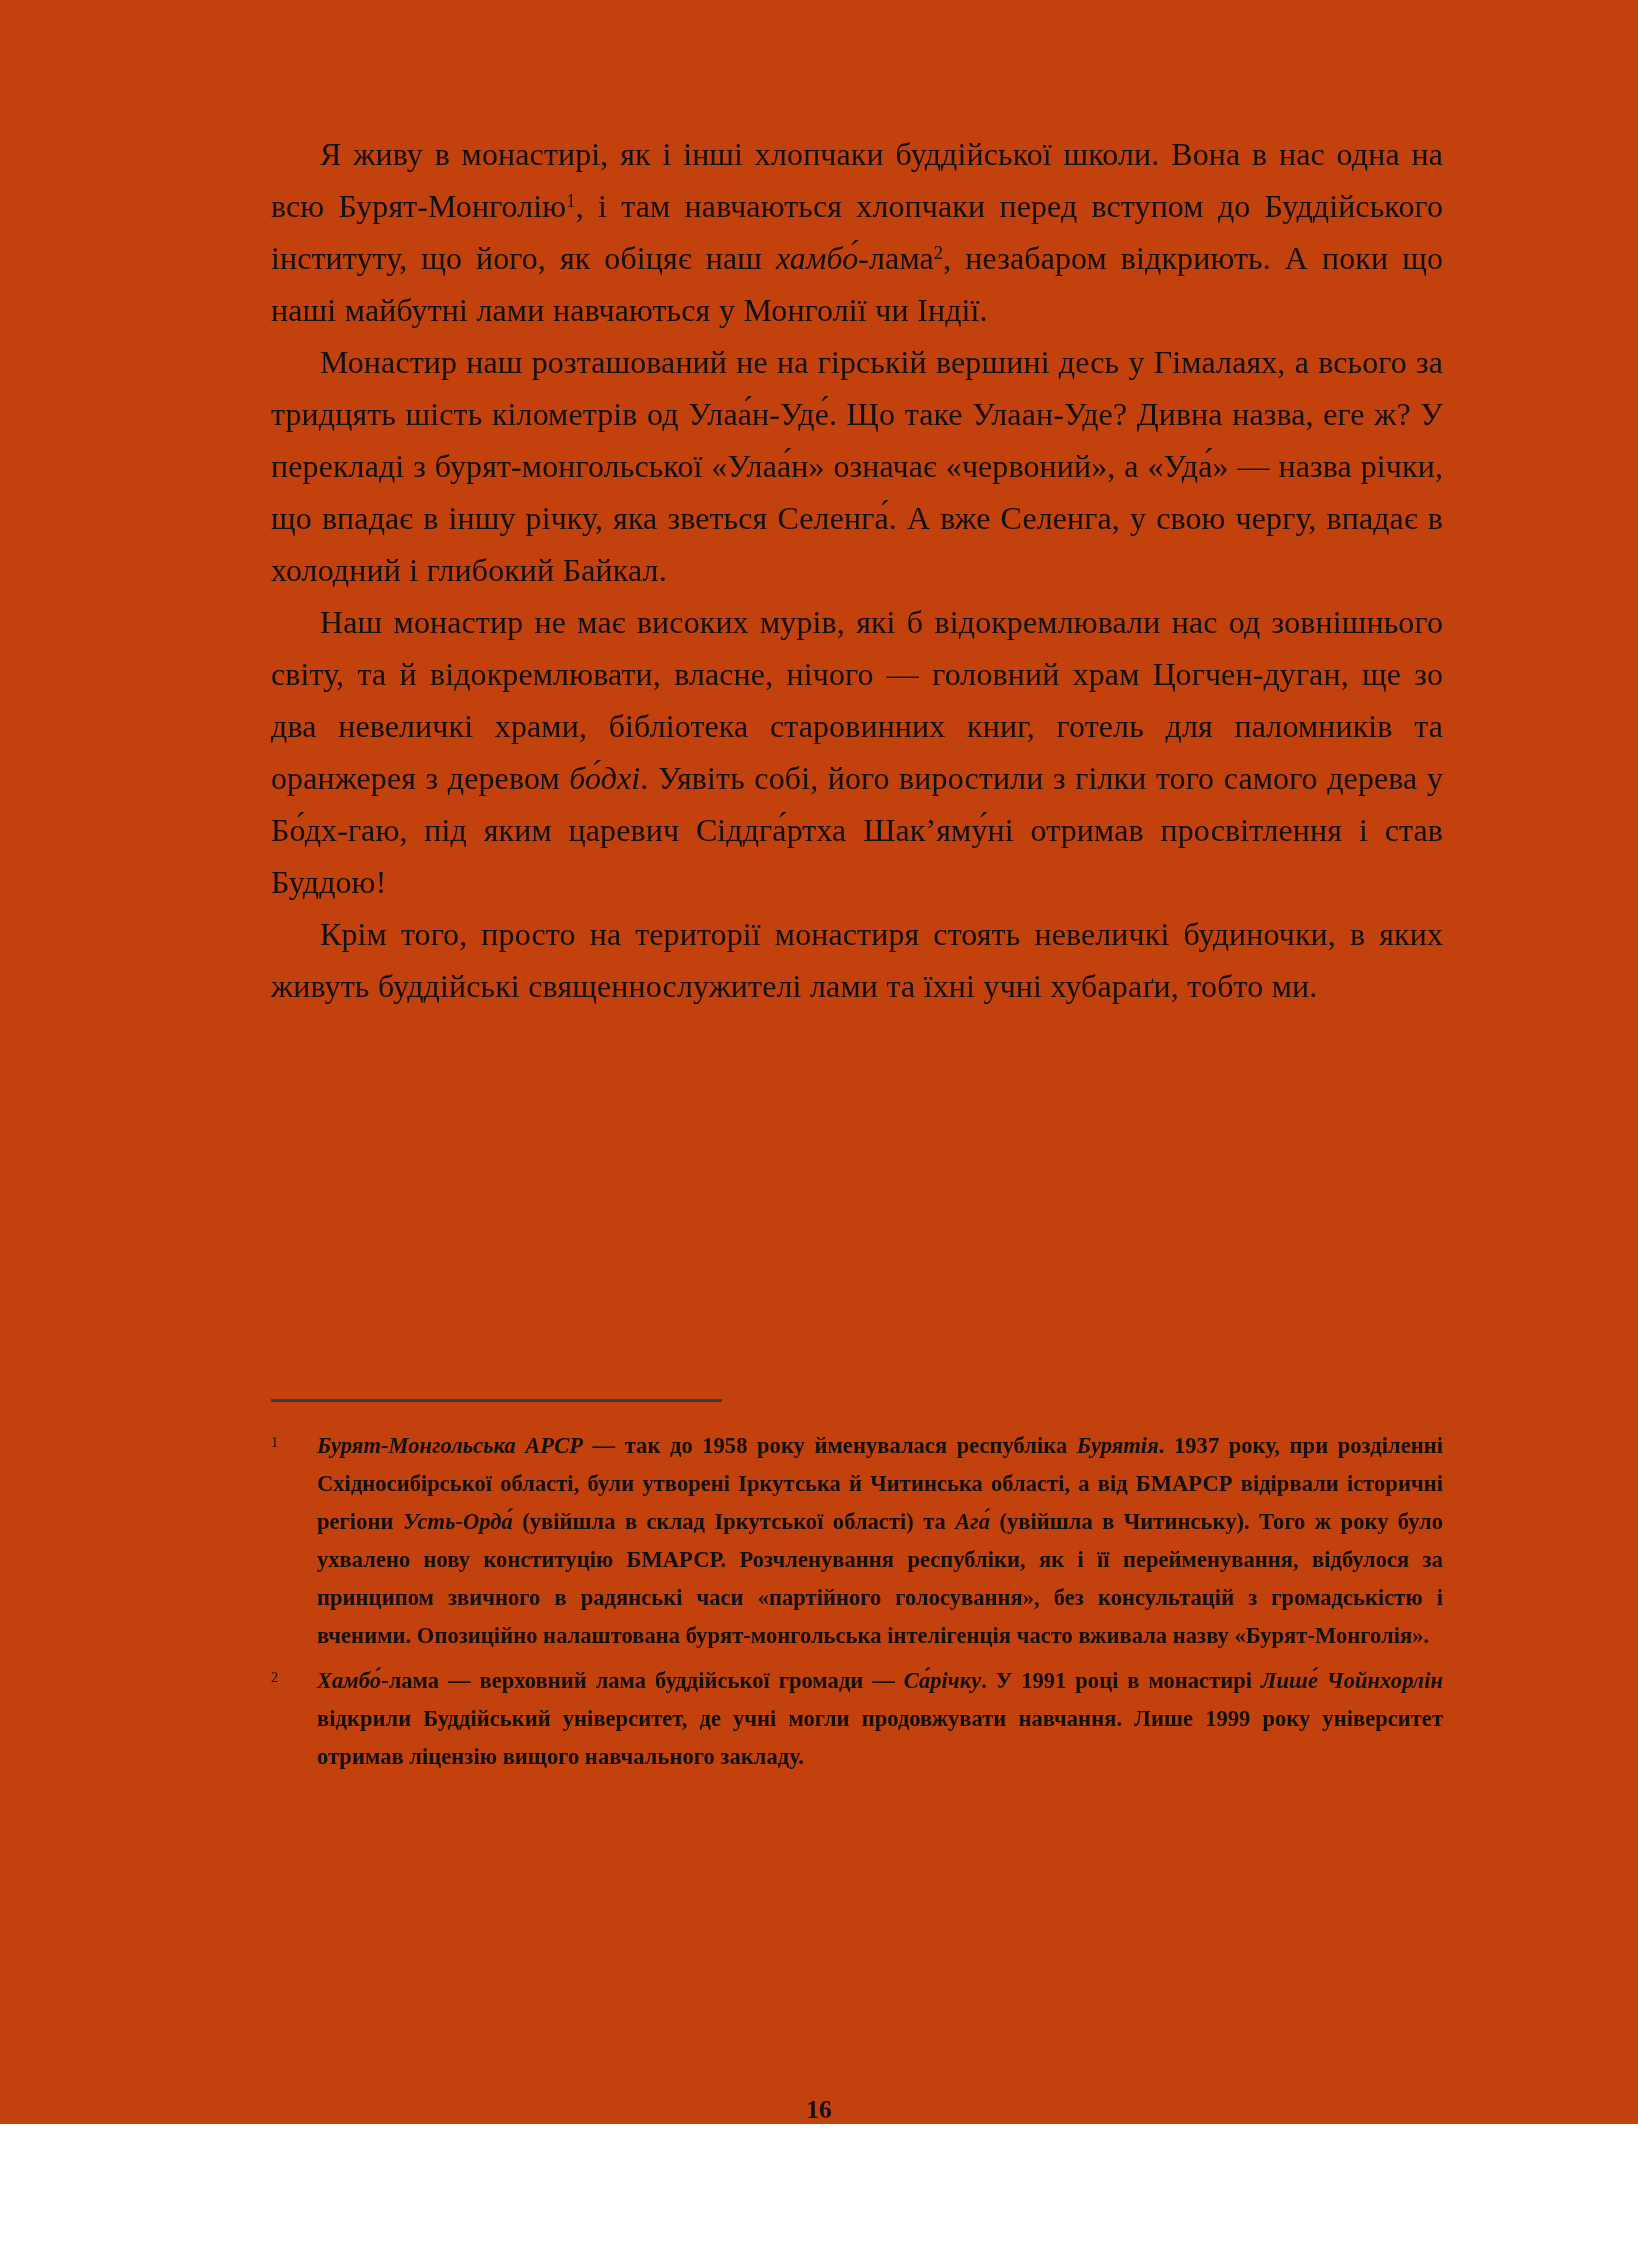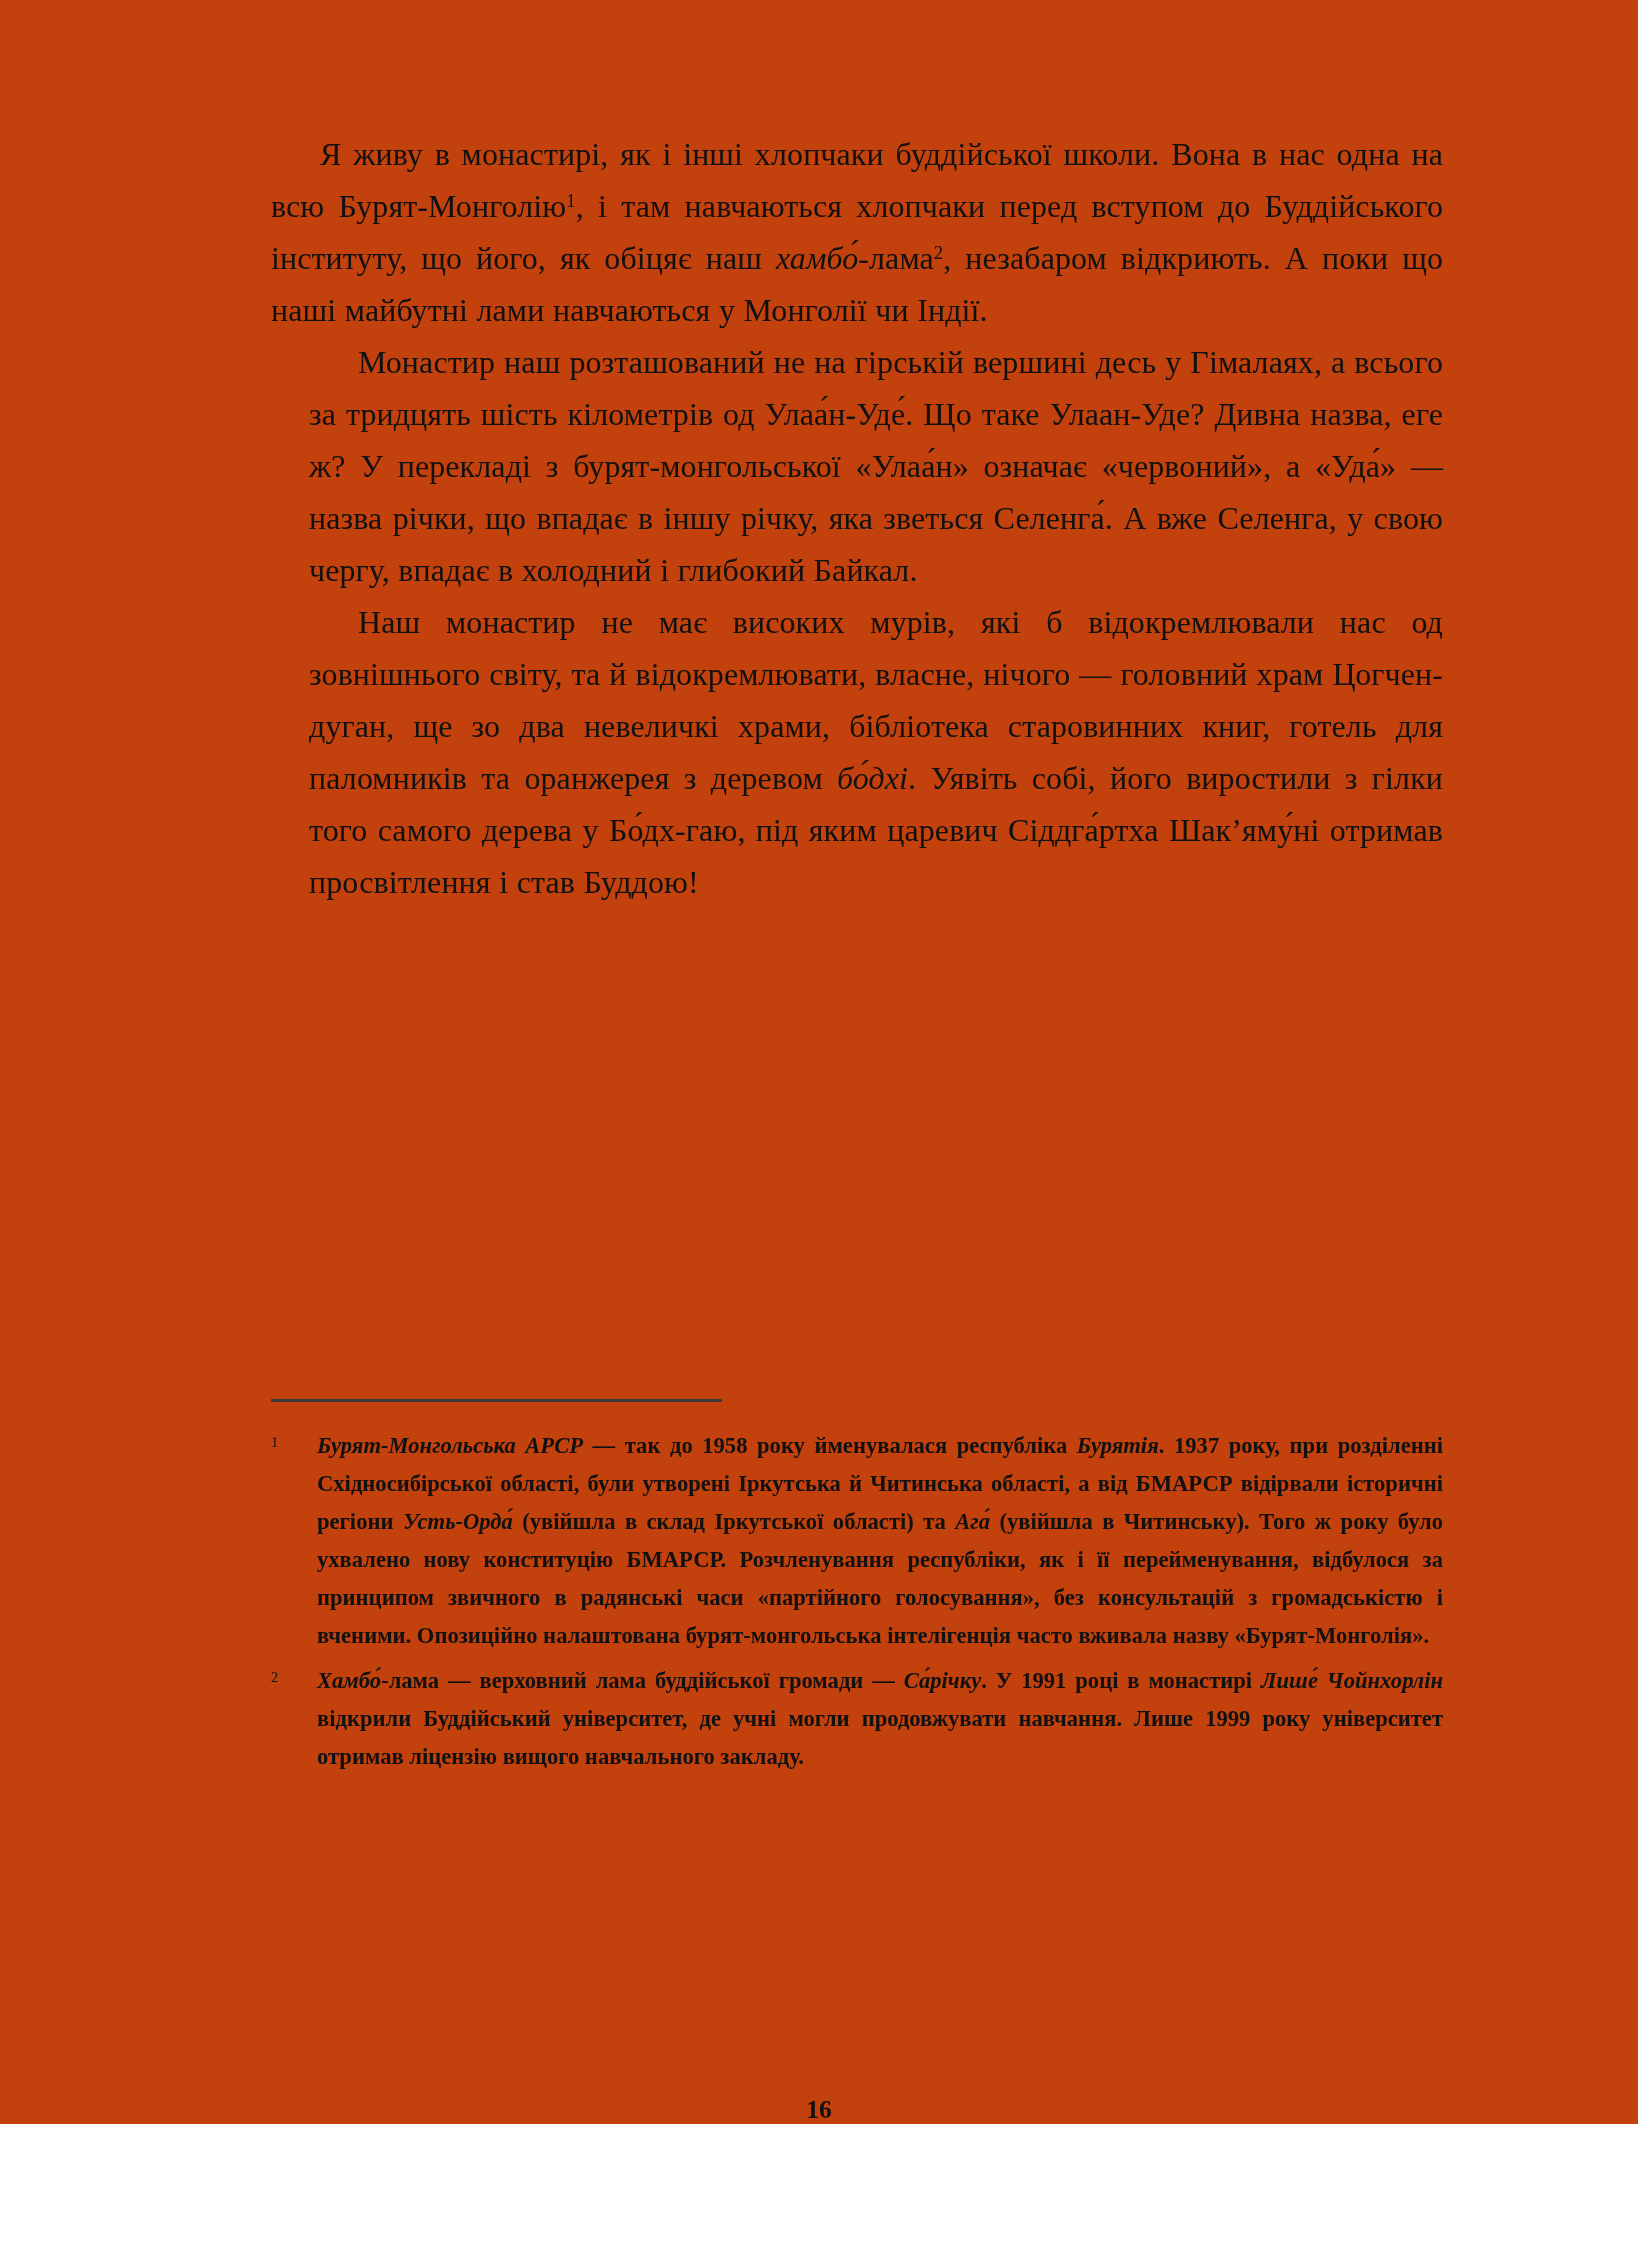--- a/index.html
+++ b/index.html
@@ -31,21 +31,21 @@
     line-height: 52px;
     text-align: justify;
     text-indent: 49px;
     margin: 0;
     letter-spacing: 0.1px;
     word-spacing: 0.4px;
     hyphens: manual;
     -webkit-hyphens: manual;
   }
 
-  .body-par + .body-par { margin-top: 0; margin-left: 38px; }
+  .body-par + .body-par { margin-top: 0; }
 
   .ital { font-style: italic; }
 
   sup.fn-ref {
     font-size: 0.58em;
     vertical-align: 0.55em;
     line-height: 0;
   }
 
   
@@ -97,20 +97,21 @@
 </style>
 </head>
 <body>
 
 <div class="page">
 
   <div class="text-block">
     <p class="body-par">Я живу в монастирі, як і інші хлопчаки буддійської школи. Вона в нас одна на всю Бурят-Монголію<sup class="fn-ref">1</sup>, і там навчаються хлопчаки перед вступом до Буддійського інституту, що його, як обіцяє наш <span class="ital">хамбо́</span>-лама<sup class="fn-ref">2</sup>, незабаром відкриють. А поки що наші майбутні лами навчаються у Монголії чи Індії.</p>
     <p class="body-par">Монастир наш розташований не на гірській вершині десь у Гімалаях, а всього за тридцять шість кілометрів од Улаа́н-Уде́. Що таке Улаан-Уде? Дивна назва, еге ж? У перекладі з бурят-монгольської «Улаа́н» означає «червоний», а «Уда́» — назва річки, що впадає в іншу річку, яка зветься Селенга́. А вже Селенга, у свою чергу, впадає в холодний і глибокий Байкал.</p>
     <p class="body-par">Наш монастир не має високих мурів, які б відокремлю­вали нас од зовнішнього світу, та й відокремлювати, власне, нічого — головний храм Цогчен-дуган, ще зо два невеличкі храми, бібліотека старовинних книг, готель для паломників та оранжерея з деревом <span class="ital">бо́дхі</span>. Уявіть собі, його виростили з гілки того самого дерева у Бо́дх-гаю, під яким царевич Сіддга́ртха Шак’яму́ні отримав просвітлення і став Буддою!</p>
+    <p class="body-par">Крім того, просто на території монастиря стоять невелич­кі будиночки, в яких живуть буддійські священнослужителі лами та їхні учні хубараґи, тобто ми.</p>
   </div>
 
   <div class="footnotes">
     <div class="fn-rule"></div>
 
     <div class="fn-item">
       <div class="fn-marker">1</div>
       <div class="fn-text"><span class="ital">Бурят-Монгольська АРСР</span> — так до 1958 року йменувалася республіка <span class="ital">Бу­рятія</span>. 1937 року, при розділенні Східносибірської області, були утворені Іркутська й Читинська області, а від БМАРСР відірвали історичні регіони <span class="ital">Усть-Орда́</span> (увійшла в склад Іркутської області) та <span class="ital">Ага́</span> (увійшла в Читин­ську). Того ж року було ухвалено нову конституцію БМАРСР. Розчленування республіки, як і її перейменування, відбулося за принципом звичного в ра­дянські часи «партійного голосування», без консультацій з громадськістю і вченими. Опозиційно налаштована бурят-монгольська інтелігенція часто вживала назву «Бурят-Монголія».</div>
     </div>
 

